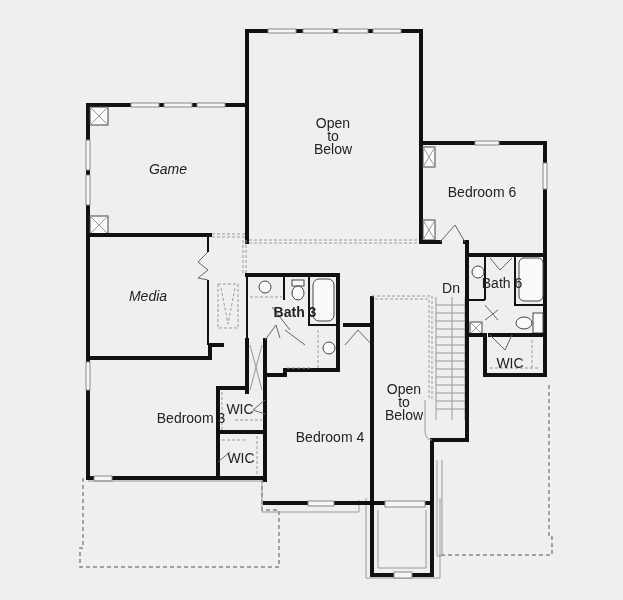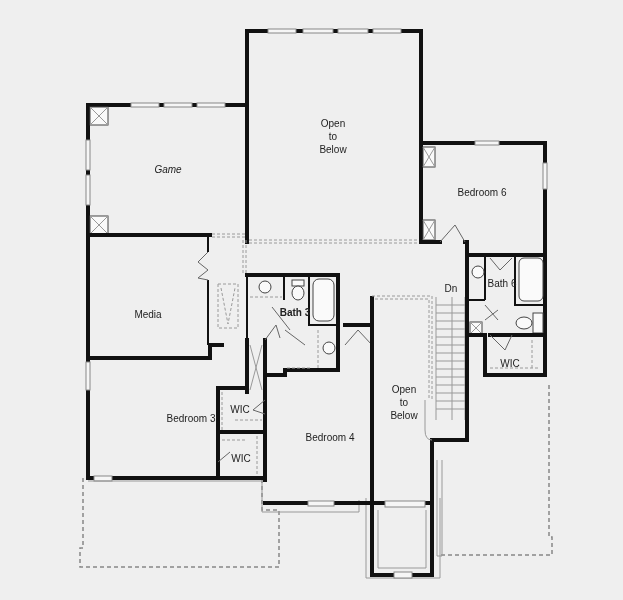--- a/index.html
+++ b/index.html
@@ -6,21 +6,21 @@
   body { width: 623px; height: 600px; position: relative; overflow: hidden; font-family: "Liberation Sans", sans-serif; }
   svg { position: absolute; left: 0; top: 0; }
   .wall { fill: none; stroke: #111; stroke-width: 4; stroke-linecap: square; }
   .wall-thin { fill: none; stroke: #111; stroke-width: 2; }
   .light { fill: none; stroke: #999; stroke-width: 1; }
   .dash { fill: none; stroke: #888; stroke-width: 1.5; stroke-dasharray: 4 3; }
   .dash2 { fill: none; stroke: #9a9a9a; stroke-width: 1; stroke-dasharray: 3 2; }
   .win { fill: #f6f6f6; stroke: #888; stroke-width: 1; }
   .door { fill: none; stroke: #666; stroke-width: 1; }
   .fix { fill: #fafafa; stroke: #444; stroke-width: 1; }
-  .label { position: absolute; font-size: 10px; color: #222; text-align: center; line-height: 13px; white-space: pre-line; transform: translateX(-50%); }
+  .label { position: absolute; font-size: 14px; color: #222; text-align: center; line-height: 13px; white-space: pre-line; transform: translateX(-50%); }
 </style>
 </head>
 <body>
 
 <svg width="623" height="600" viewBox="0 0 623 600">
 
   <g>
     <path class="dash" d="M83 478 L83 548 L80 548 L80 567 L279 567 L279 510 L262 510 L262 478"></path>
     <path class="dash" d="M441 555 L552 555 L552 537 L549 537 L549 382"></path>
     <path class="light" d="M262 478 L262 512 L359 512 L359 500"></path>
@@ -152,21 +152,21 @@
     <rect class="win" x="385" y="501" width="40" height="6"></rect>
     <rect class="win" x="394" y="572" width="18" height="6"></rect>
   </g>
 </svg>
 
 <div class="label" style="left:168px; top:163px;font-style:italic;">Game</div>
 <div class="label" style="left:333px; top:117px;">Open
 to
 Below</div>
 <div class="label" style="left:482px; top:186px;">Bedroom 6</div>
-<div class="label" style="left:148px; top:308px;">Media</div>
+<div class="label" style="left:148px; top:290px;font-style:italic;">Media</div>
 <div class="label" style="left:295px; top:306px;font-weight:bold;">Bath 3</div>
 <div class="label" style="left:451px; top:282px;">Dn</div>
 <div class="label" style="left:502px; top:277px;">Bath 6</div>
 <div class="label" style="left:510px; top:357px;">WIC</div>
 <div class="label" style="left:404px; top:383px;">Open
 to
 Below</div>
 <div class="label" style="left:151px; top:412px;margin-left:40px;">Bedroom 3</div>
 <div class="label" style="left:240px; top:403px;">WIC</div>
 <div class="label" style="left:330px; top:431px;">Bedroom 4</div>

